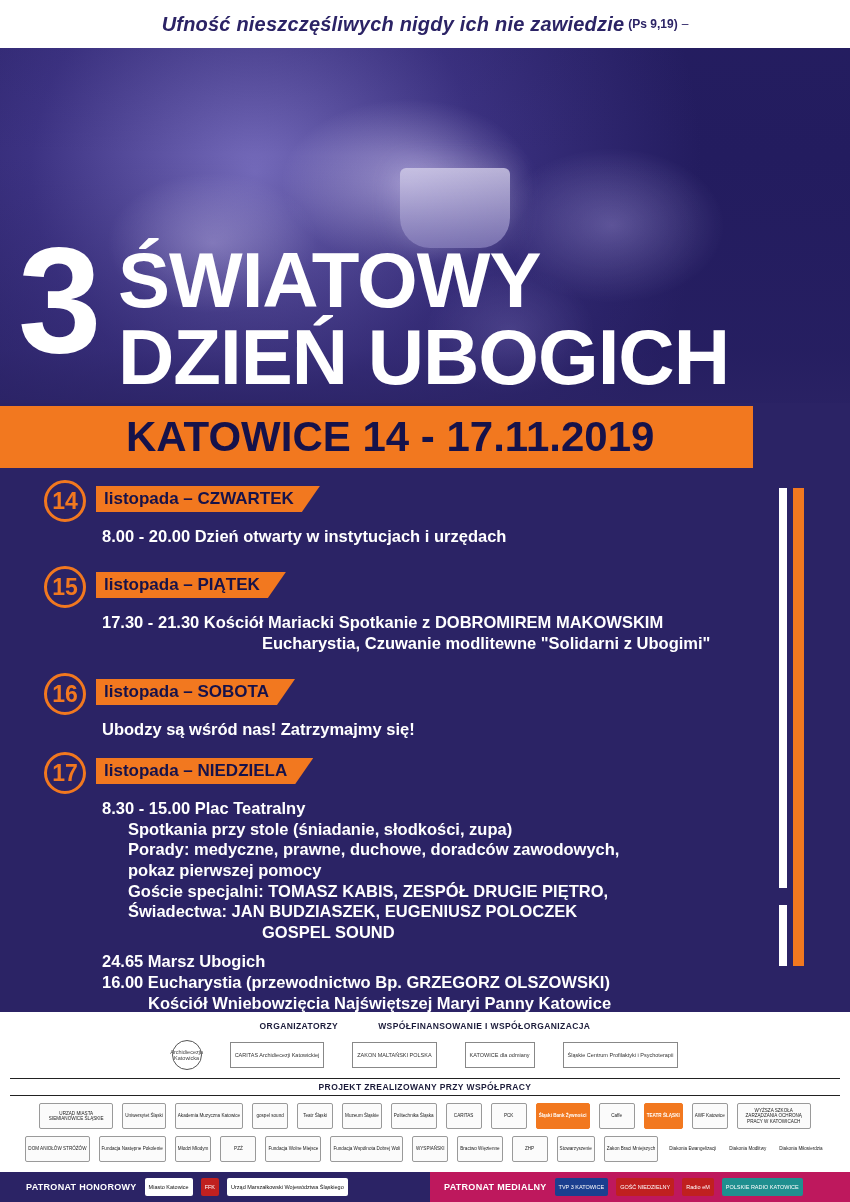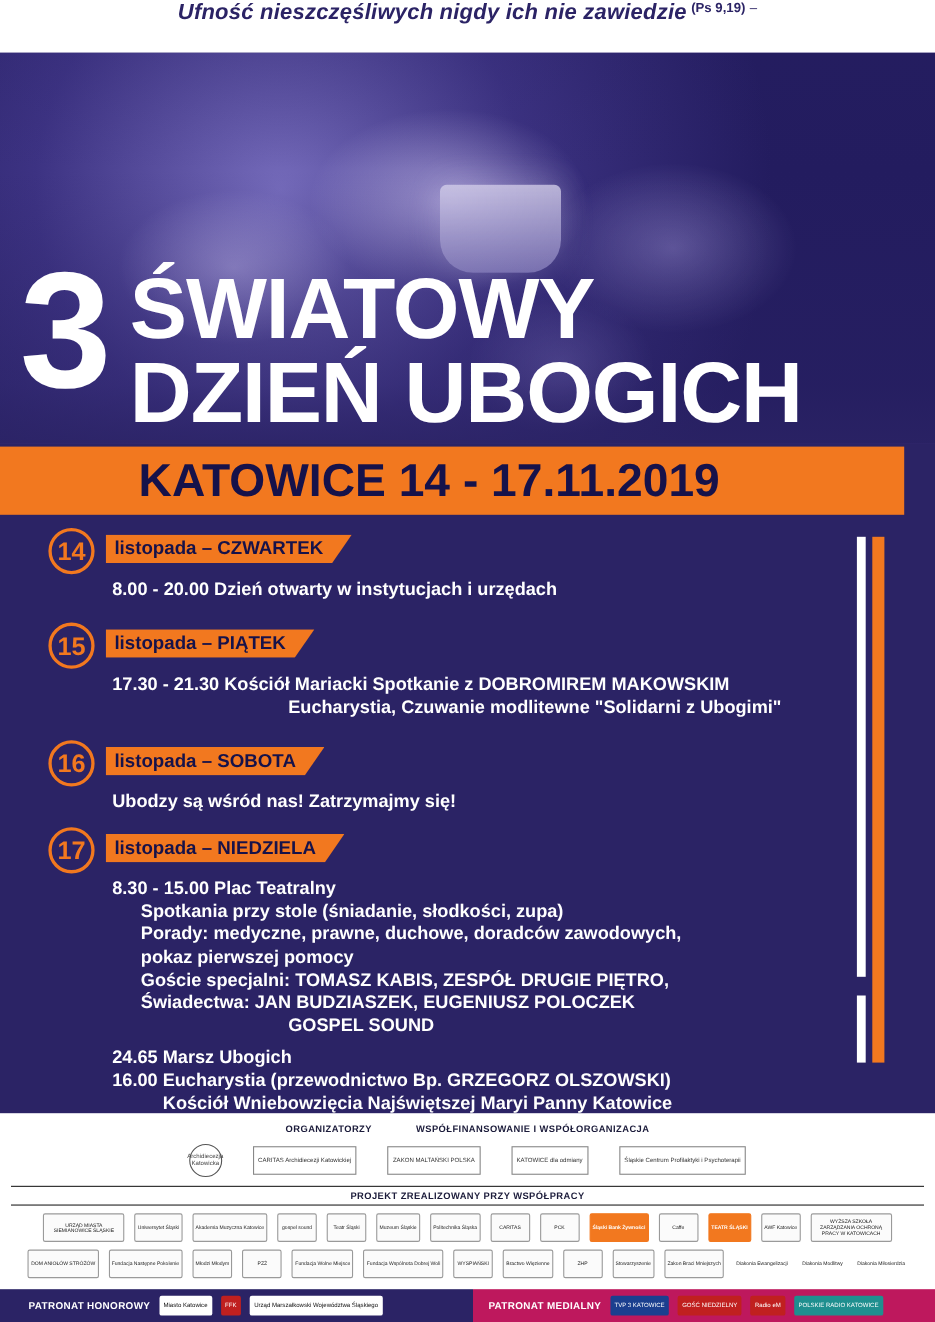--- a/index.html
+++ b/index.html
@@ -8,21 +8,21 @@
     background:#2b2365;
     font-family:"Liberation Sans", sans-serif;
     overflow:hidden;
     position:relative;
   }
   .poster{position:relative;width:850px;height:1202px;background:#2b2365;overflow:hidden;}
 
   
   .motto{
     position:absolute;top:0;left:0;width:850px;height:48px;
-    background:#ffffff;display:flex;align-items:flex-start;justify-content:center;
+    background:#ffffff;display:flex;align-items:center;justify-content:center;
   }
   .motto-text{
     color:#2b2365;font-weight:bold;font-style:italic;font-size:20px;letter-spacing:0.2px;
     white-space:nowrap;
   }
   .motto-ref{color:#2b2365;font-size:12px;font-style:normal;font-weight:bold;margin-left:4px;}
   .motto-dash{color:#2b2365;font-size:12px;margin-left:4px;}
 
   
   .photo{
@@ -66,21 +66,21 @@
     position:absolute;left:118px;top:8px;
     font-size:78px;font-weight:bold;color:#ffffff;line-height:.95;letter-spacing:-1px;
   }
   .title-line2{
     position:absolute;left:118px;top:85px;
     font-size:78px;font-weight:bold;color:#ffffff;line-height:.95;letter-spacing:-1px;
   }
 
   
   .band{
-    position:absolute;top:406px;left:0;width:822px;height:62px;background:#f2781f;
+    position:absolute;top:406px;left:0;width:753px;height:62px;background:#f2781f;
     display:flex;align-items:center;
   }
   .band-text{
     margin-left:126px;color:#16124a;font-size:42px;font-weight:bold;letter-spacing:0px;
   }
 
   
   .program{position:absolute;top:480px;left:0;width:850px;height:530px;color:#ffffff;}
 
   .day{position:absolute;left:44px;}

